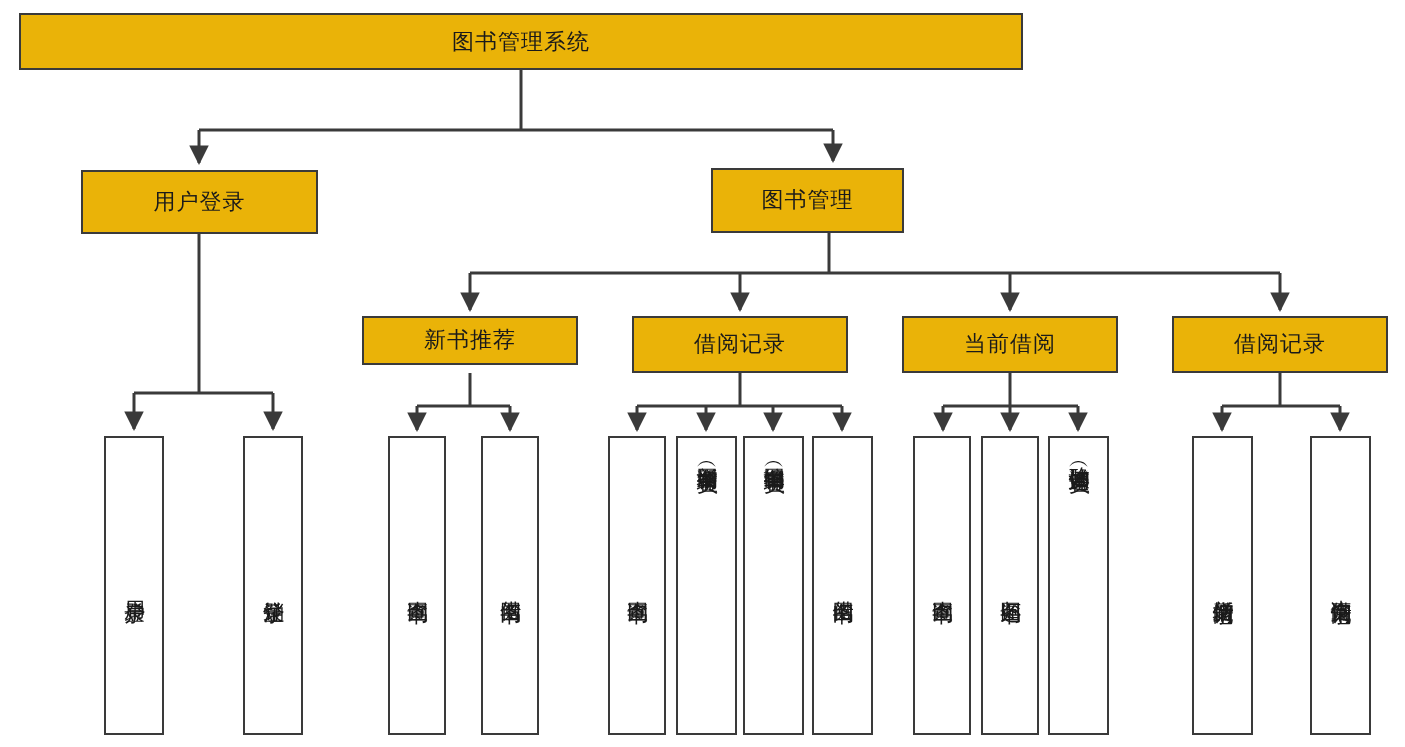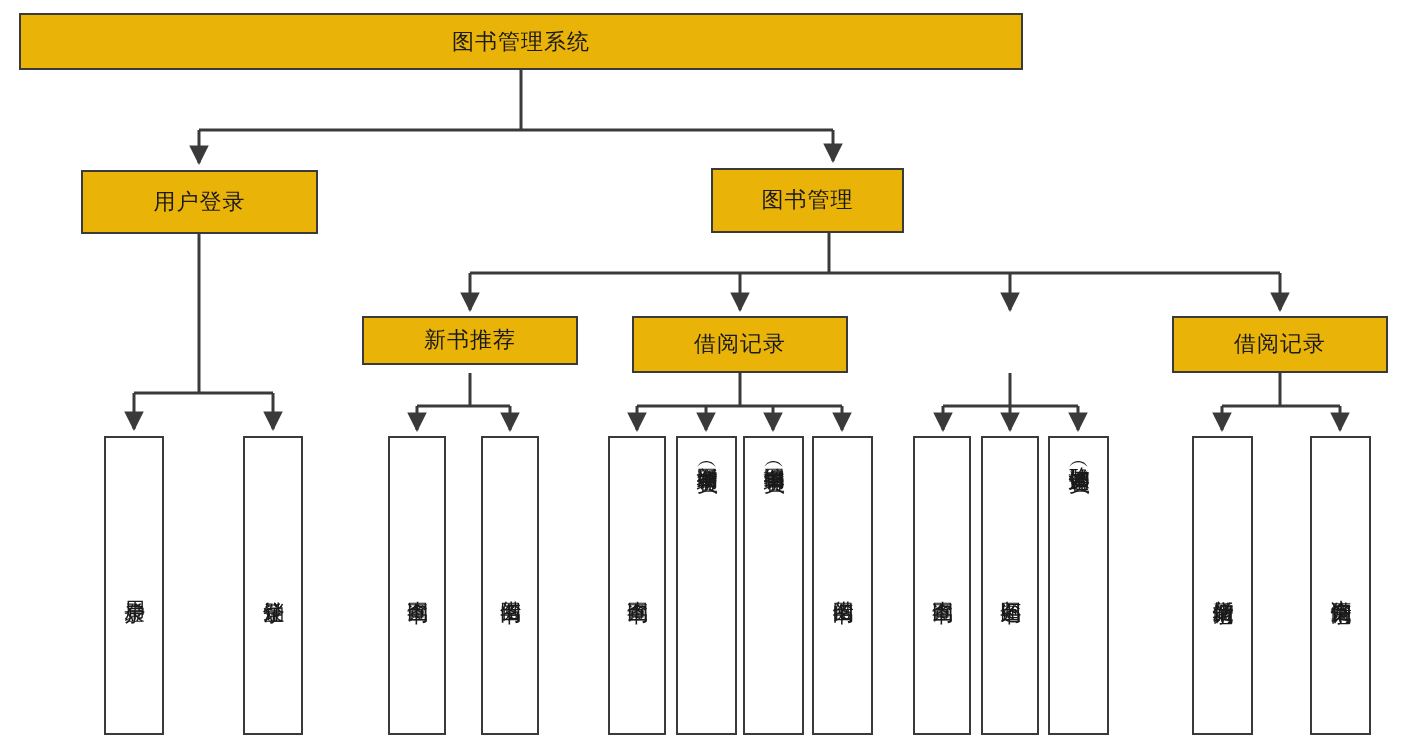--- a/index.html
+++ b/index.html
@@ -102,20 +102,23 @@
   <div class="node node-h" style="left:711px;top:168px;width:193px;height:65px;">
     <span>图书管理</span>
   </div>
 
   <div class="node node-h" style="left:362px;top:316px;width:216px;height:49px;">
     <span>新书推荐</span>
   </div>
   <div class="node node-h" style="left:632px;top:316px;width:216px;height:57px;">
     <span>借阅记录</span>
   </div>
+  <div class="node node-h" style="left:902px;top:316px;width:216px;height:57px;">
+    <span>当前借阅</span>
+  </div>
   <div class="node node-h" style="left:1172px;top:316px;width:216px;height:57px;">
     <span>借阅记录</span>
   </div>
 
   <div class="leaf mid" style="left:104px;top:436px;width:60px;height:299px;">
     <span class="vtext">用户登录</span>
   </div>
   <div class="leaf mid" style="left:243px;top:436px;width:60px;height:299px;">
     <span class="vtext">注销登录</span>
   </div>

